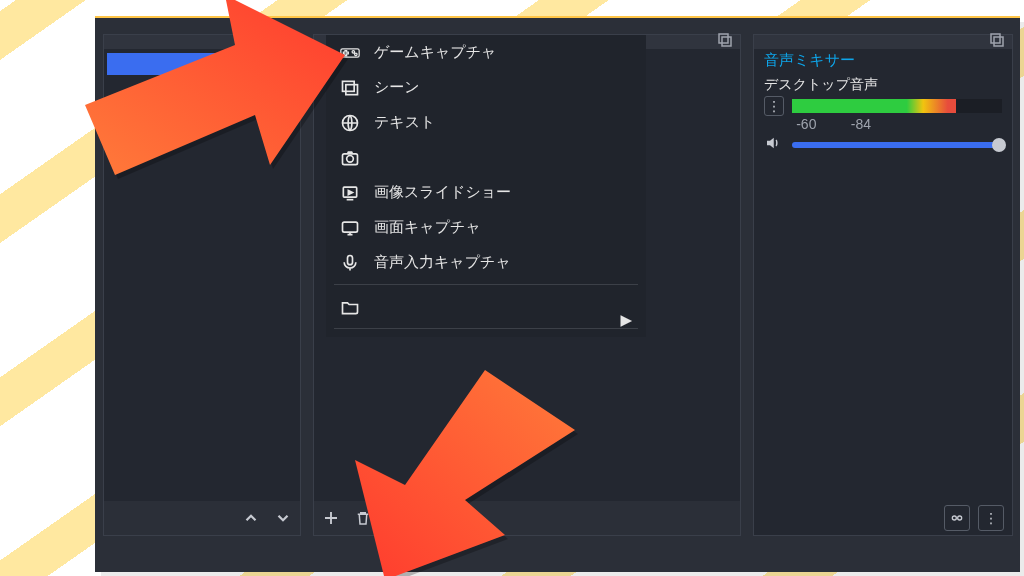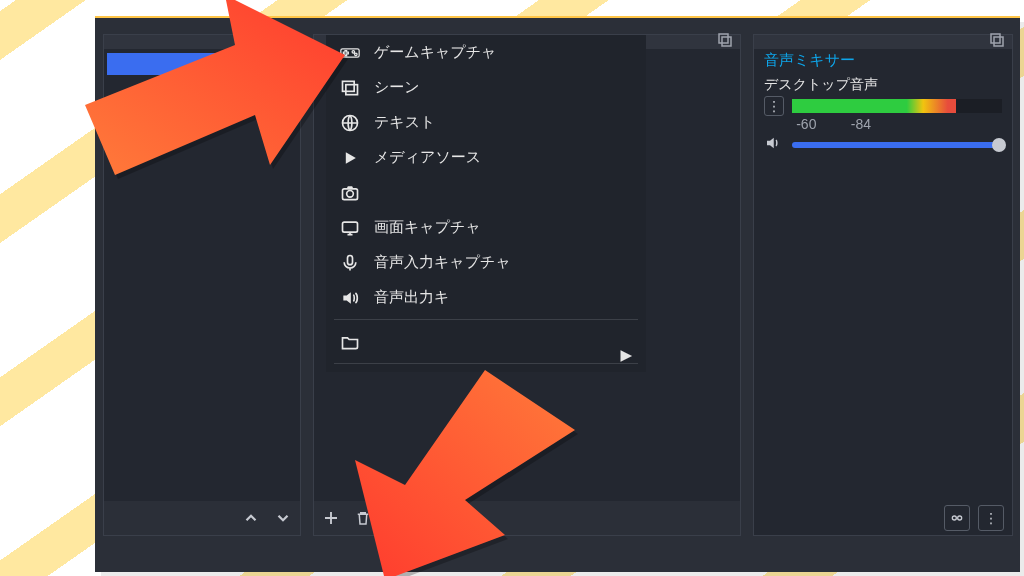--- a/index.html
+++ b/index.html
@@ -248,61 +248,54 @@
         <span class="ctx-icon">
             <svg viewBox="0 0 24 24" fill="none" stroke="currentColor" stroke-width="2">
               <circle cx="12" cy="12" r="9"></circle>
               <path d="M3 12h18M12 3c3 3 3 15 0 18M12 3c-3 3-3 15 0 18"></path>
             </svg>
           </span>
         <span>テキスト</span>
       </div>
       <div class="ctx-item">
         <span class="ctx-icon">
-            <svg viewBox="0 0 24 24" fill="currentColor">
-              <path d="M7 5l12 7-12 7V5z"></path>
-            </svg>
-          </span>
-        <span>メディアソース</span>
-      </div>
-      <div class="ctx-item">
-        <span class="ctx-icon">
             <svg viewBox="0 0 24 24" fill="none" stroke="currentColor" stroke-width="2">
               <rect x="3" y="7" width="18" height="13" rx="2"></rect>
               <circle cx="12" cy="13" r="4"></circle>
               <path d="M9 7l1-2h4l1 2"></path>
             </svg>
           </span>
       </div>
       <div class="ctx-item">
         <span class="ctx-icon">
             <svg viewBox="0 0 24 24" fill="none" stroke="currentColor" stroke-width="2">
+              <rect x="4" y="5" width="16" height="12" rx="1"></rect>
+              <path d="M10 9l5 2.5L10 14V9z" fill="currentColor"></path>
+              <path d="M8 20h8"></path>
+            </svg>
+          </span>
+        <span>画像スライドショー</span>
+      </div>
+      <div class="ctx-item">
+        <span class="ctx-icon">
+            <svg viewBox="0 0 24 24" fill="none" stroke="currentColor" stroke-width="2">
               <rect x="3" y="5" width="18" height="12" rx="2"></rect>
               <path d="M9 20h6M12 17v3"></path>
             </svg>
           </span>
         <span>画面キャプチャ</span>
       </div>
       <div class="ctx-item">
         <span class="ctx-icon">
             <svg viewBox="0 0 24 24" fill="none" stroke="currentColor" stroke-width="2">
               <rect x="9" y="3" width="6" height="11" rx="3"></rect>
               <path d="M5 11a7 7 0 0014 0M12 18v3"></path>
             </svg>
           </span>
         <span>音声入力キャプチャ</span>
-      </div>
-      <div class="ctx-item">
-        <span class="ctx-icon">
-            <svg viewBox="0 0 24 24" fill="currentColor">
-              <path d="M4 9h4l5-4v14l-5-4H4V9z"></path>
-              <path d="M16 8c1.5 1 1.5 7 0 8M18.5 6c3 2 3 10 0 12" fill="none" stroke="currentColor" stroke-width="2"></path>
-            </svg>
-          </span>
-        <span>音声出力キ</span>
       </div>
       <div class="ctx-sep"></div>
       <div class="ctx-item">
         <span class="ctx-icon">
             <svg viewBox="0 0 24 24" fill="none" stroke="currentColor" stroke-width="2">
               <path d="M3 7h6l2 2h10v9a2 2 0 01-2 2H3V7z"></path>
             </svg>
           </span>
       </div>
       <div class="ctx-sep"></div>

